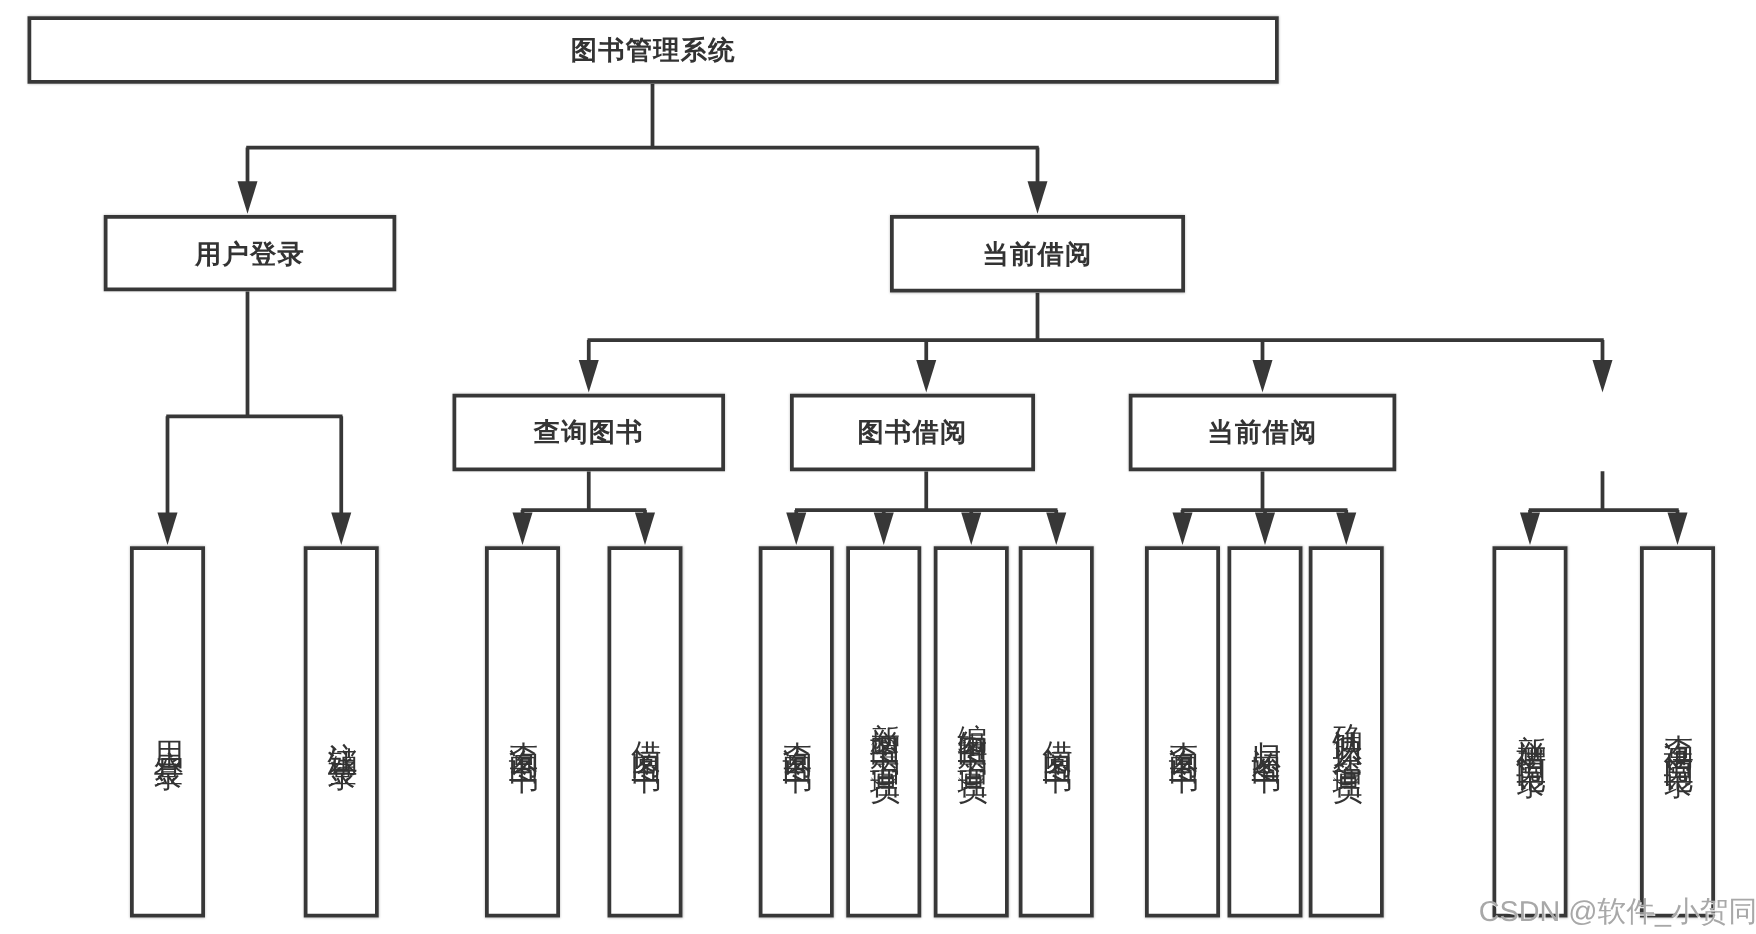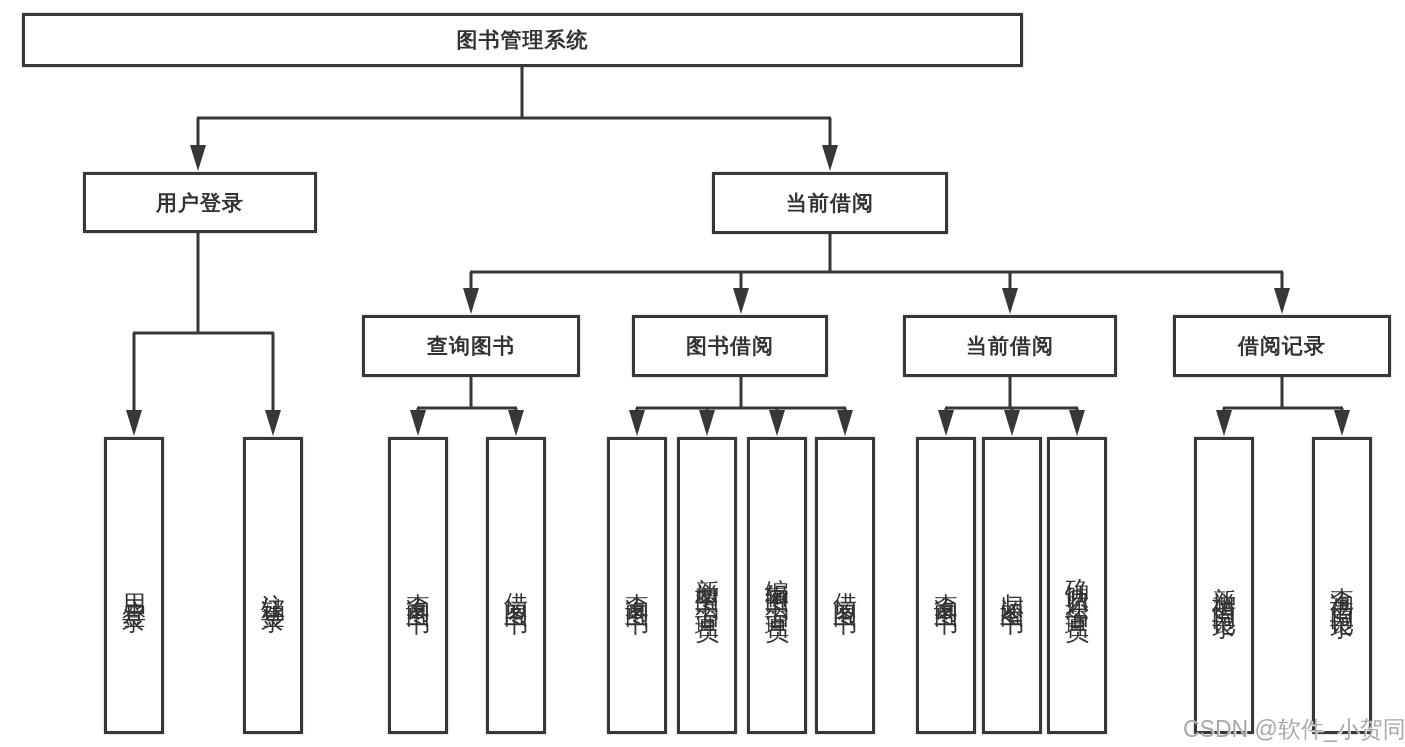--- a/index.html
+++ b/index.html
@@ -96,23 +96,20 @@
 
   <div class="box h" style="left:362px;top:315px;width:218px;height:62px">
     <span class="lbl">查询图书</span>
   </div>
   <div class="box h" style="left:632px;top:315px;width:196px;height:62px">
     <span class="lbl">图书借阅</span>
   </div>
   <div class="box h" style="left:903px;top:315px;width:214px;height:62px">
     <span class="lbl">当前借阅</span>
   </div>
-  <div class="box h" style="left:1173px;top:315px;width:218px;height:62px">
-    <span class="lbl">借阅记录</span>
-  </div>
 
   <div class="box v" style="left:104px">
     <span class="lbl">用户登录</span>
   </div>
   <div class="box v" style="left:243px">
     <span class="lbl">注销登录</span>
   </div>
   <div class="box v" style="left:388px">
     <span class="lbl">查询图书</span>
   </div>

